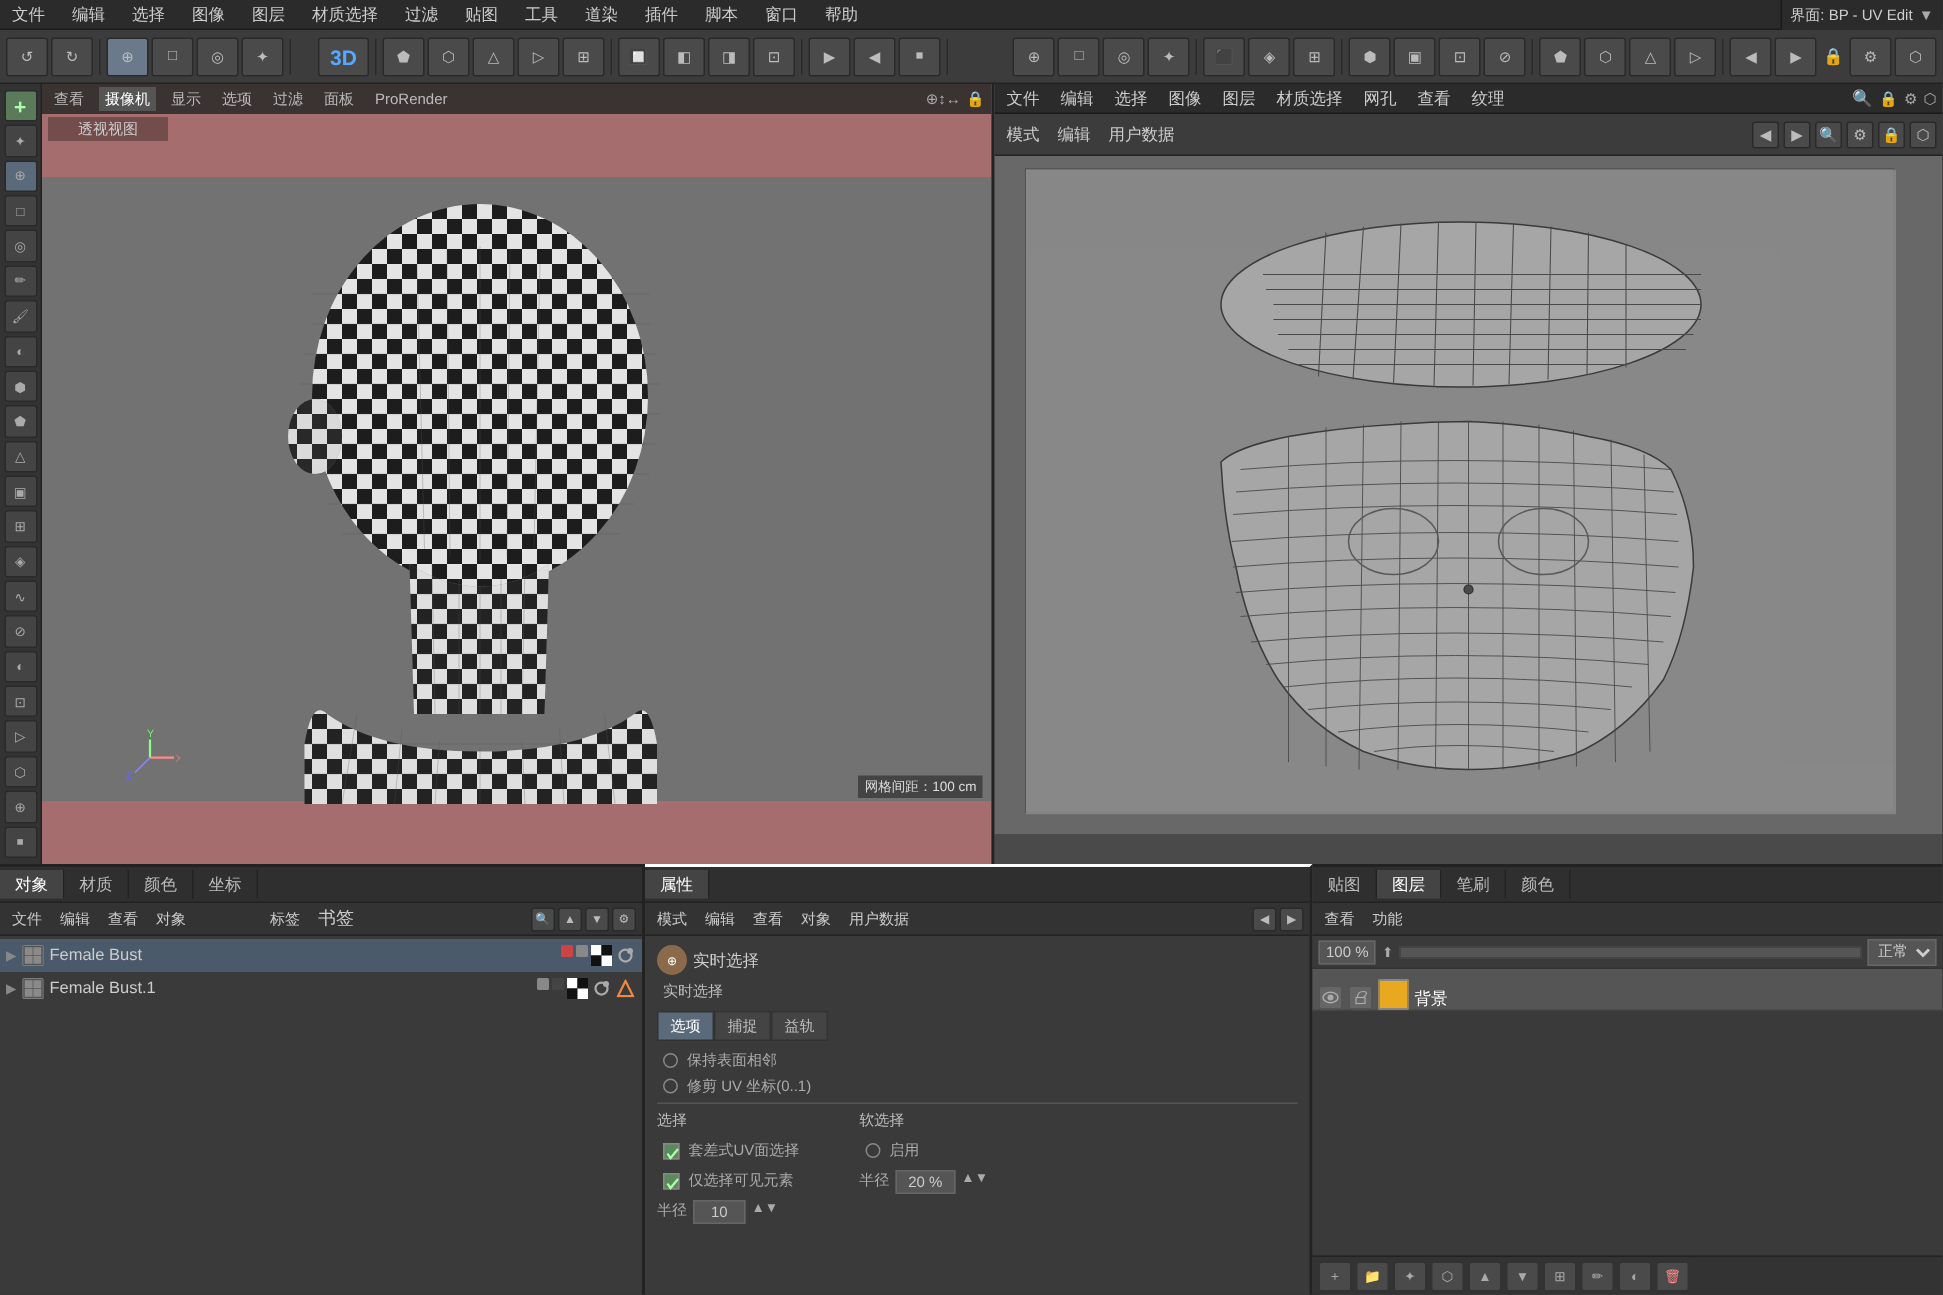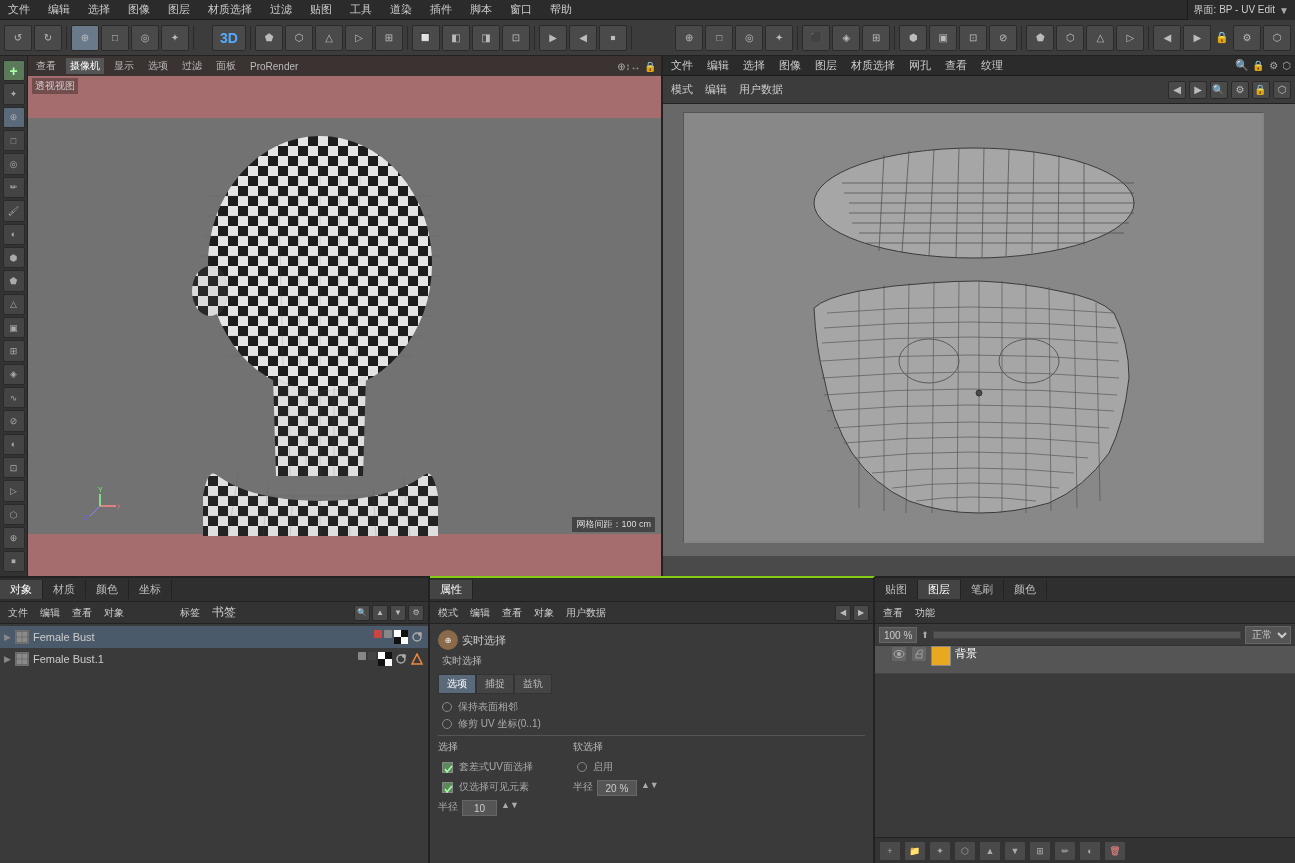--- a/index.html
+++ b/index.html
@@ -159,21 +159,21 @@
     .vp-tab.active { color: #fff; background: #555; }
 
     
     .viewport-label {
       position: absolute;
       top: 22px; left: 4px;
       font-size: 10px;
       color: #ccc;
       z-index: 10;
       background: rgba(0,0,0,0.3);
-      padding: 1px 3px;
+      padding: 1px 20px;
     }
 
     
     #head-container {
       position: absolute;
       left: 100px;
       top: 80px;
       width: 380px;
       height: 400px;
       z-index: 5;
@@ -323,21 +323,21 @@
       height: 8px;
       border-radius: 1px;
     }
 
     
     #attributes-panel {
       width: 445px;
       height: 287px;
       background: #3a3a3a;
       border-right: 2px solid #222;
-      border-top: 2px solid #84cc16;
+      border-top: 2px solid #ffffff;
       flex-shrink: 0;
     }
     #attr-tabs {
       height: 24px;
       background: #2f2f2f;
       display: flex;
       align-items: center;
       border-bottom: 1px solid #222;
     }
     .attr-tab {
@@ -518,22 +518,22 @@
       border: 1px solid #666;
       color: #ccc;
       font-size: 10px;
       padding: 0 2px;
       height: 18px;
     }
     #layer-item {
       height: 28px;
       background: #555;
       display: flex;
-      align-items: flex-start;
-      padding: 0 16px;
+      align-items: flex-end;
+      padding: 0 4px;
       gap: 4px;
       border-bottom: 1px solid #444;
     }
     .layer-vis-btn {
       width: 16px; height: 16px;
       background: #666;
       border: 1px solid #555;
       border-radius: 2px;
       flex-shrink: 0;
       cursor: pointer;

